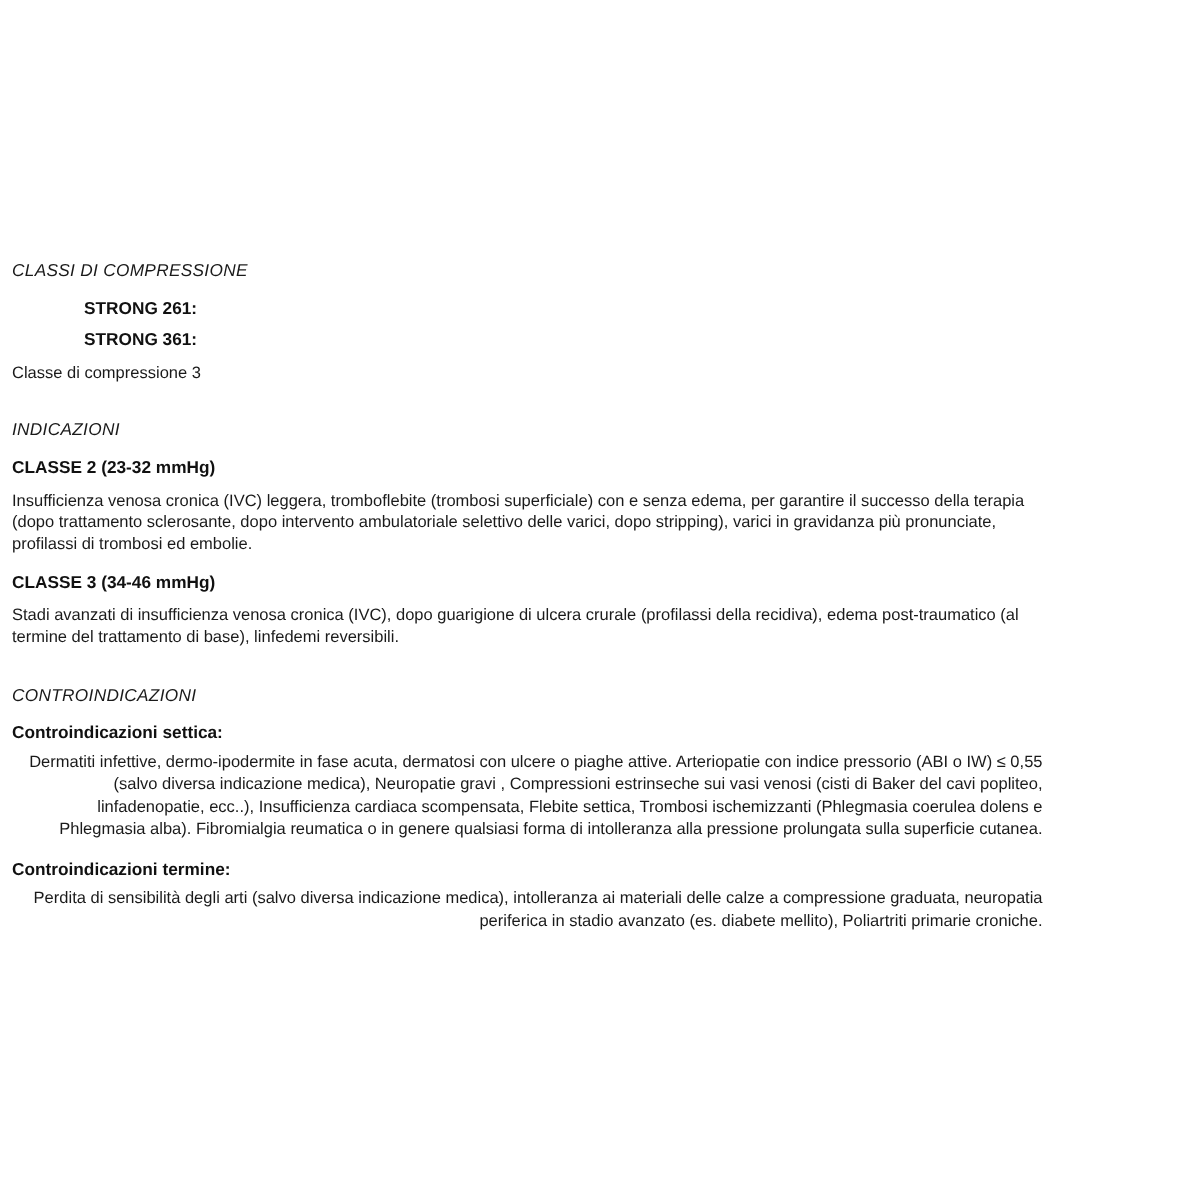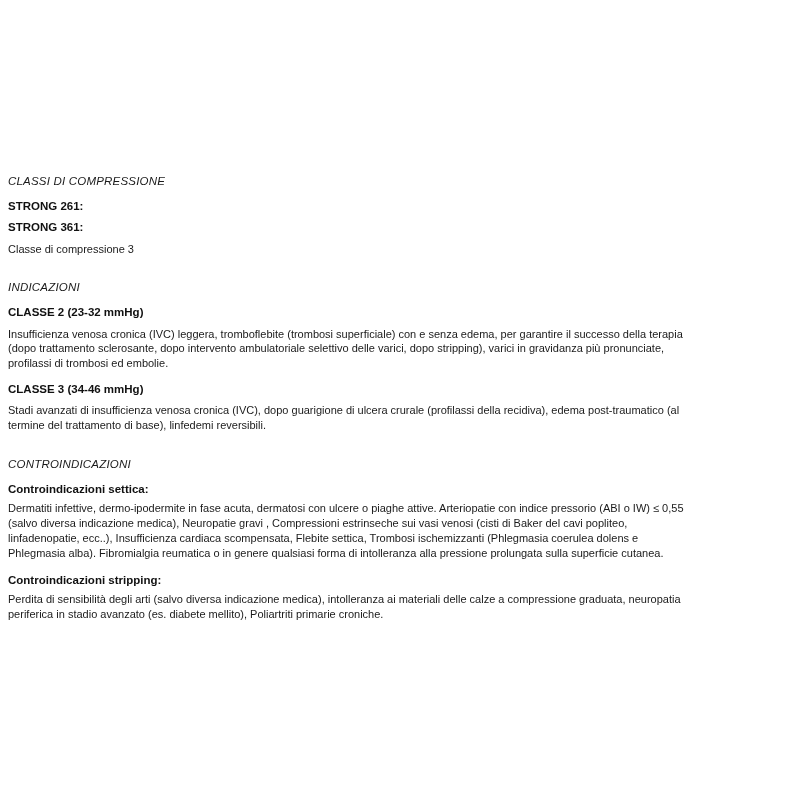--- a/index.html
+++ b/index.html
@@ -42,27 +42,27 @@
   .body-text {
     font-size: 11px;
     line-height: 1.35;
     margin: 0 0 10px 0;
     color: #1a1a1a;
   }
   .gap-md { height: 14px; }
 
   
   #block-classi .body-text { margin-bottom: 11px; }
-  #block-classi .sub-head { margin-bottom: 7px; }
+  #block-classi .sub-head { margin-bottom: 7px; margin-left: 48px; }
 
   #block-indicazioni .sub-head { margin-bottom: 7px; }
   #block-indicazioni .body-text { margin-bottom: 11px; }
 
   #block-controind .sub-head { margin-bottom: 5px; }
-  #block-controind .body-text { margin-bottom: 12px; }
+  #block-controind .body-text { margin-bottom: 12px; text-align: right; }
 
   .wide {
     padding-right: 10px;
   }
   .narrow {
     max-width: 690px;
   }
 </style>
 </head>
 <body>
@@ -85,17 +85,17 @@
     <div class="sub-head">CLASSE 3 (34-46 mmHg)</div>
     <div class="body-text narrow">Stadi avanzati di insufficienza venosa cronica (IVC), dopo guarigione di ulcera crurale (profilassi della recidiva), edema post-traumatico (al termine del trattamento di base), linfedemi reversibili.</div>
   </div>
 
   <div class="gap-md"></div>
 
   <div class="section" id="block-controind">
     <div class="sec-title">CONTROINDICAZIONI</div>
     <div class="sub-head">Controindicazioni settica:</div>
     <div class="body-text wide">Dermatiti infettive, dermo-ipodermite in fase acuta, dermatosi con ulcere o piaghe attive. Arteriopatie con indice pressorio (ABI o IW) ≤ 0,55 (salvo diversa indicazione medica), Neuropatie gravi , Compressioni estrinseche sui vasi venosi (cisti di Baker del cavi popliteo, linfadenopatie, ecc..), Insufficienza cardiaca scompensata, Flebite settica, Trombosi ischemizzanti (Phlegmasia coerulea dolens e Phlegmasia alba). Fibromialgia reumatica o in genere qualsiasi forma di intolleranza alla pressione prolungata sulla superficie cutanea.</div>
-    <div class="sub-head">Controindicazioni stripping:</div>
+    <div class="sub-head">Controindicazioni termine:</div>
     <div class="body-text wide">Perdita di sensibilità degli arti (salvo diversa indicazione medica), intolleranza ai materiali delle calze a compressione graduata, neuropatia periferica in stadio avanzato (es. diabete mellito), Poliartriti primarie croniche.</div>
   </div>
 
 </div>
 
 </body></html>

